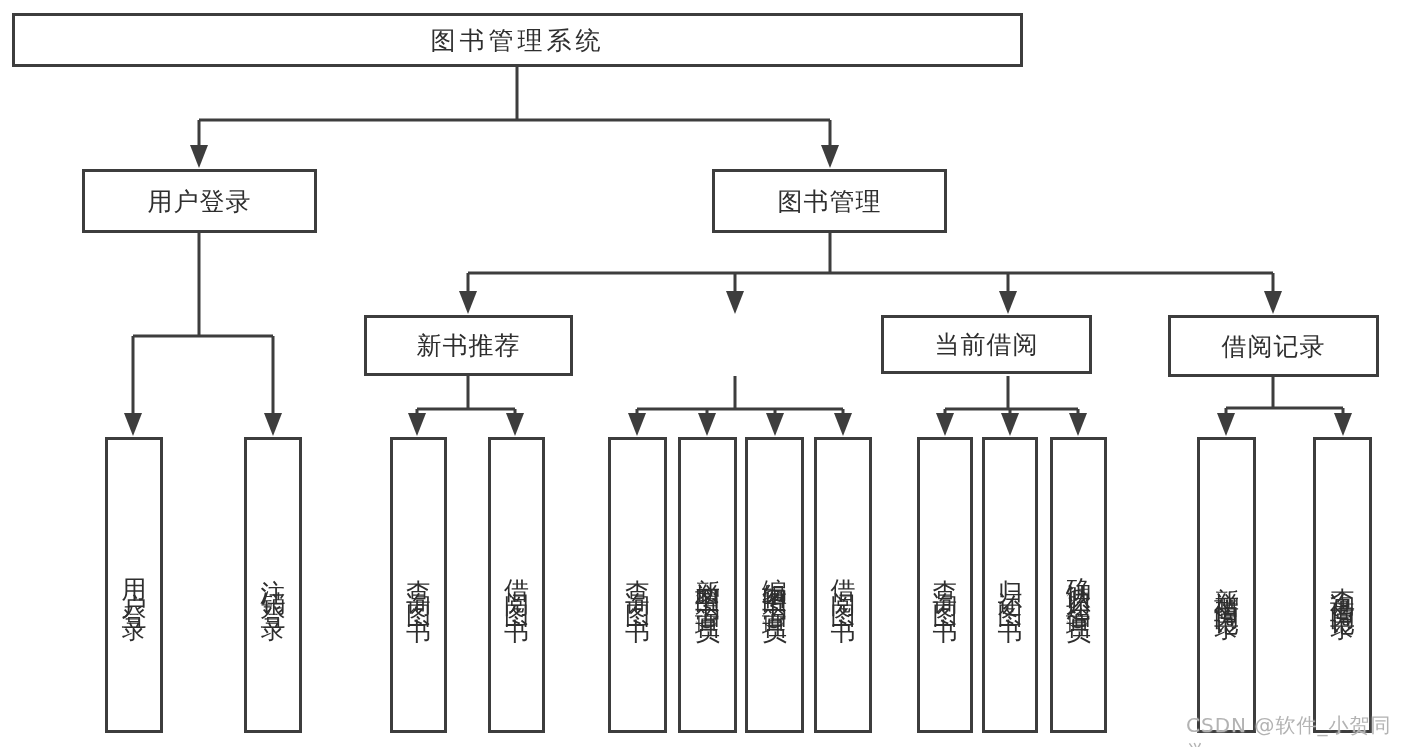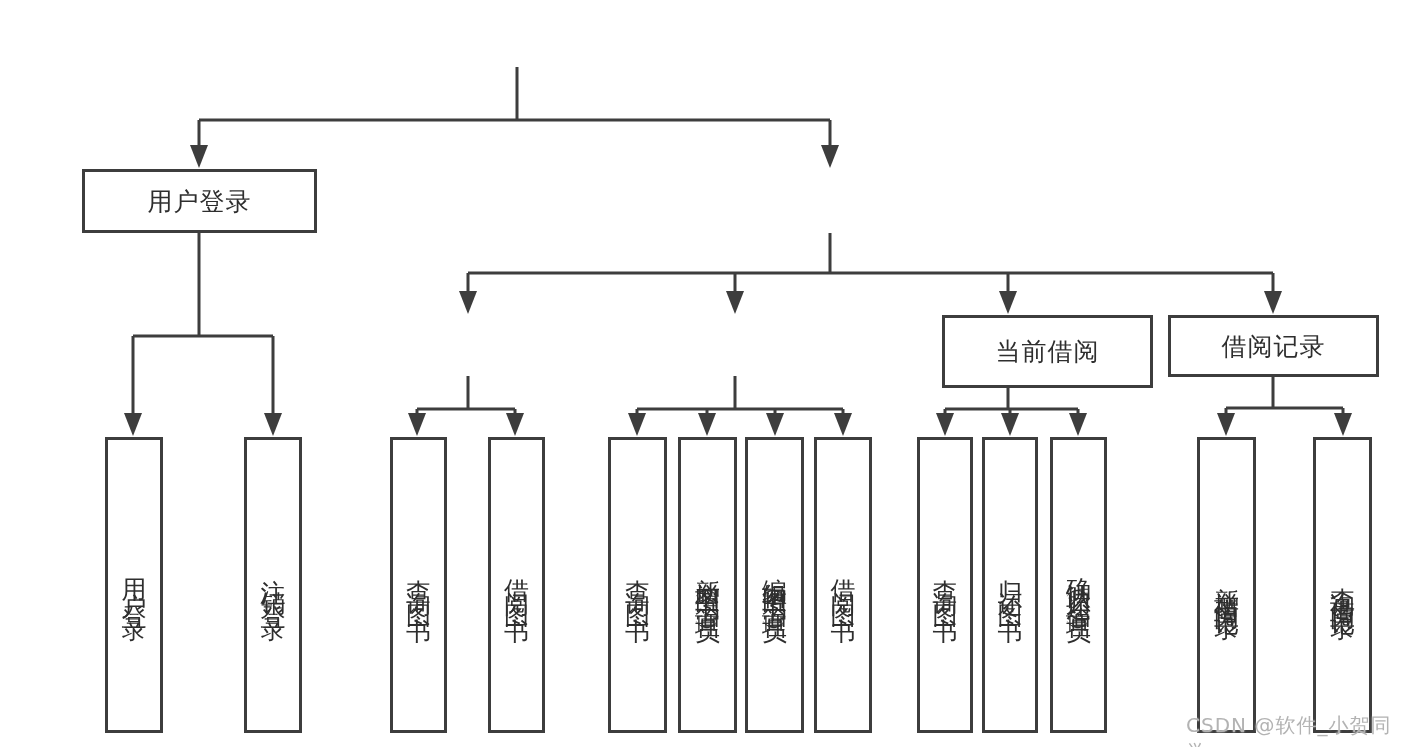--- a/index.html
+++ b/index.html
@@ -71,24 +71,27 @@
       <use href="#ah" x="707" y="436"></use>
     <use href="#ah" x="775" y="436"></use>
       <use href="#ah" x="843" y="436"></use>
     <use href="#ah" x="945" y="436"></use>
       <use href="#ah" x="1010" y="436"></use>
     <use href="#ah" x="1078" y="436"></use>
     <use href="#ah" x="1226" y="436"></use>
       <use href="#ah" x="1343" y="436"></use>
   </svg>
 
+  <div class="node root" style="left:12px;top:13px;width:1011px;height:54px">图书管理系统</div>
 
   <div class="node branch" style="left:82px;top:169px;width:235px;height:64px">用户登录</div>
+  <div class="node branch" style="left:712px;top:169px;width:235px;height:64px">图书管理</div>
 
-  <div class="node branch" style="left:942px;top:315px;width:211px;height:73px">当前借阅</div>
+  <div class="node branch" style="left:364px;top:315px;width:209px;height:61px">新书推荐</div>
+  <div class="node branch" style="left:881px;top:315px;width:211px;height:59px">当前借阅</div>
   <div class="node branch" style="left:1168px;top:315px;width:211px;height:62px">借阅记录</div>
 
   <div class="node leaf short" style="left:105px;width:58px">
     <span class="vtext">用户登录</span>
   </div>
   <div class="node leaf short" style="left:244px;width:58px">
     <span class="vtext">注销登录</span>
   </div>
 
   <div class="node leaf short" style="left:390px;width:57px">

